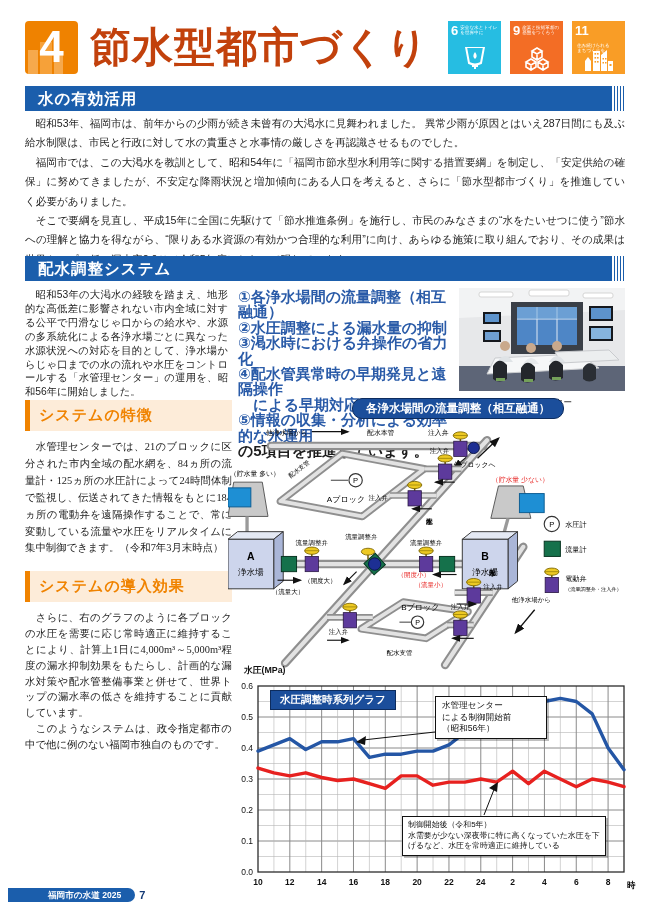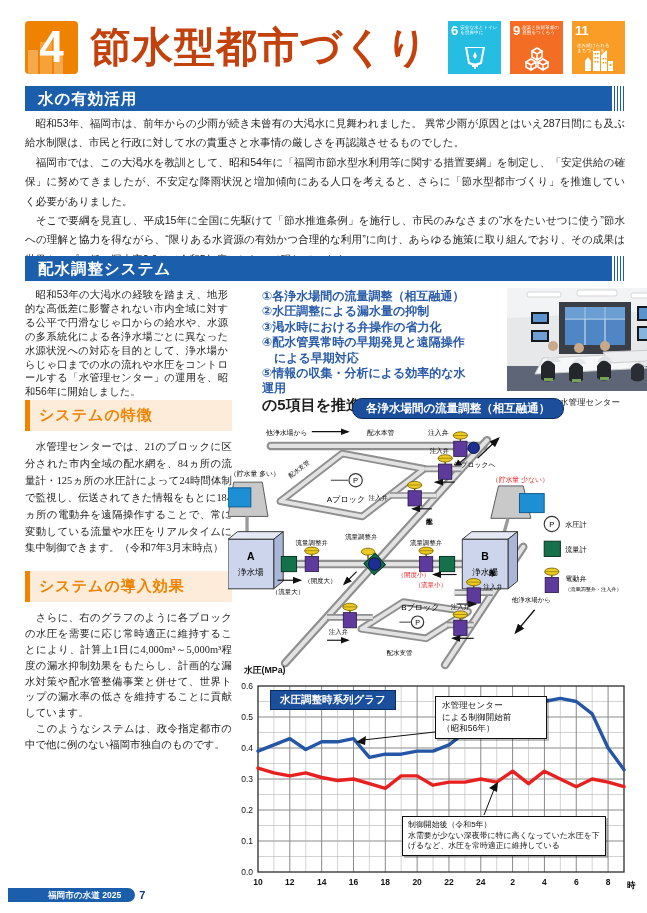--- a/index.html
+++ b/index.html
@@ -24,24 +24,24 @@
   
   .bluebar{position:absolute;left:25px;width:600px;height:25px;background:#1b5eac;color:#fff;
       font-weight:bold;font-size:15.5px;line-height:25px;padding-left:13px;letter-spacing:1px;}
   .bluebar::after{content:"";position:absolute;right:0;top:0;bottom:0;width:14px;
       background:repeating-linear-gradient(90deg,rgba(255,255,255,0) 0 1px,#fff 1px 3px);}
 
   .intro{position:absolute;left:25px;top:114px;width:600px;}
   .intro p{margin:0;font-size:10.6px;line-height:19.4px;text-align:justify;}
 
   
-  .threecol{position:absolute;left:25px;top:288px;width:600px;height:112px;display:flex;gap:24px;}
+  .threecol{position:absolute;left:25px;top:288px;width:600px;height:112px;display:flex;}
   .tc-left{width:203px;flex:0 0 auto;font-size:10.3px;line-height:13.9px;text-align:justify;}
   .tc-mid{width:212px;flex:0 0 auto;margin-left:10px;padding-top:1px;}
-  .tc-mid .bl{color:#2a5ba8;font-weight:bold;font-size:12px;line-height:15.4px;}
+  .tc-mid .bl{color:#2a5ba8;font-weight:bold;font-size:15px;line-height:15.4px;}
   .tc-mid .note{font-size:15px;font-weight:bold;line-height:15.4px;color:#1c1c1c;}
   .tc-photo{width:166px;flex:0 0 auto;margin-left:9px;}
   .tc-photo figure{margin:0;}
   .tc-photo figcaption{text-align:center;font-size:8.5px;margin-top:2px;color:#222;}
 
   
   .col-left{position:absolute;left:25px;top:400px;width:207px;}
   .oh{background:#fdecd9;border-left:5px solid #f08300;color:#f08300;font-weight:bold;
       font-size:15px;padding:6px 0 6px 9px;letter-spacing:1px;}
   .feat-body{font-family:"Liberation Serif","DejaVu Serif",serif;font-size:10.4px;line-height:16.9px;

